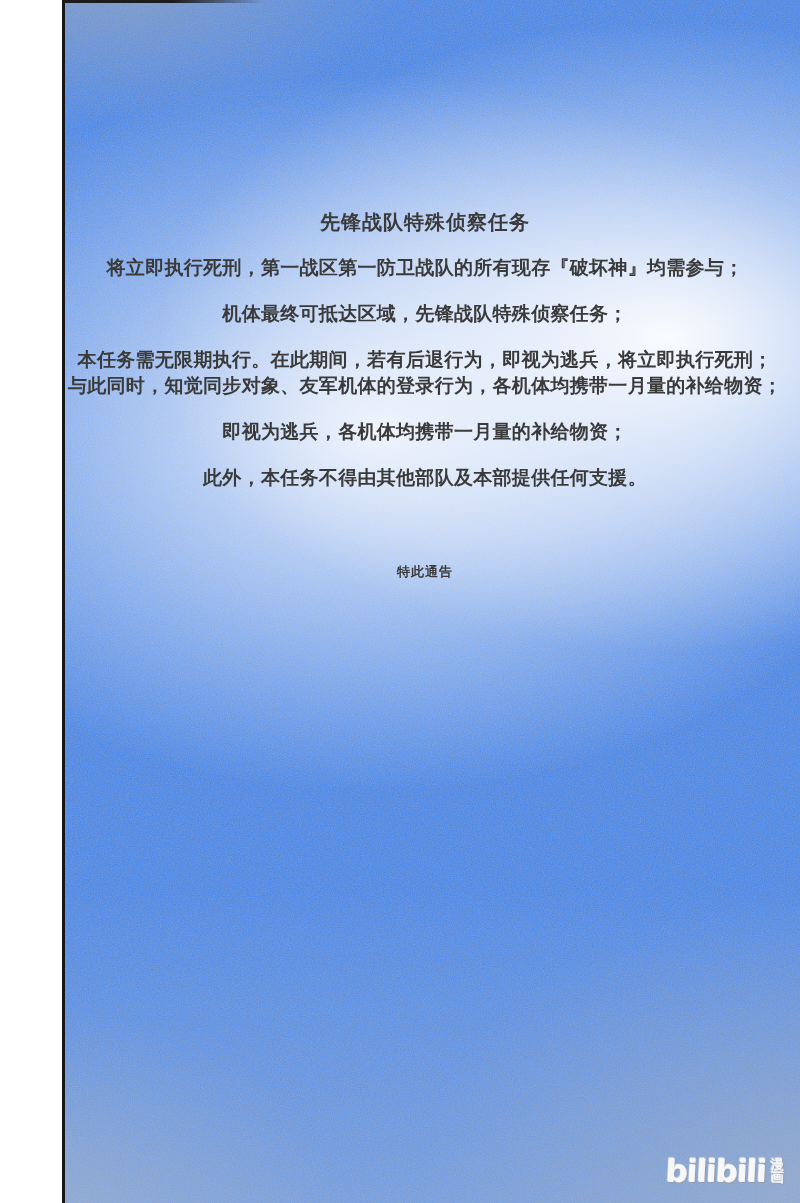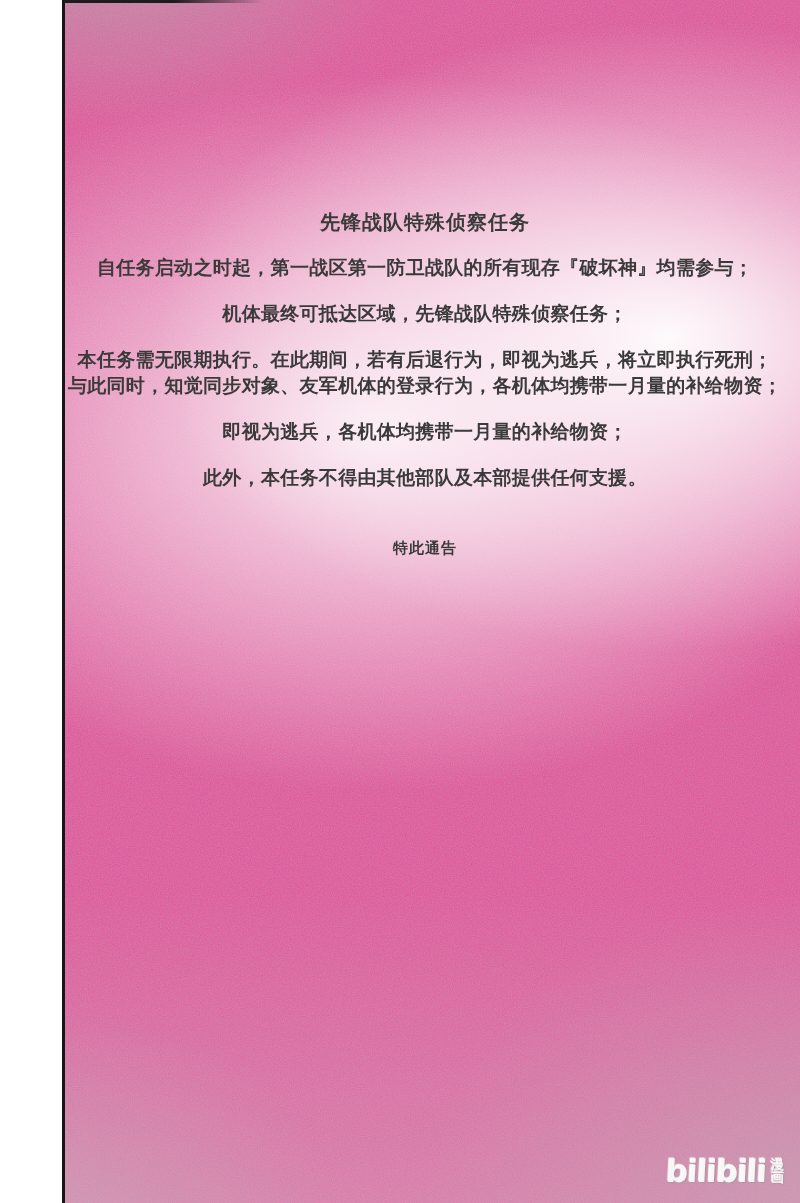--- a/index.html
+++ b/index.html
@@ -37,21 +37,21 @@
     left: 64px; top: 0;
     width: 200px; height: 3px;
     background: linear-gradient(to right, #1c1c1c 55%, rgba(28,28,28,0));
     z-index: 5;
   }
   
   .panel {
     position: absolute;
     left: 65px; top: 0;
     width: 735px; height: 1203px;
-    background: #ec4899;
+    background: #3b82f6;
     overflow: hidden;
   }
   .panel svg.noise {
     position: absolute;
     left: 0; top: 0;
     display: block;
   }
   
   .panel .shade {
     position: absolute;
@@ -84,22 +84,22 @@
   .notice .para { margin: 0 0 20px 0; }
   .notice-title {
     font-size: 20px;
     line-height: 26px;
     font-weight: 700;
     letter-spacing: 1px;
     margin: 0 0 20px 0;
     white-space: nowrap;
   }
   .notice-closing {
-    margin-top: 44px;
-    font-size: 15px;
+    margin-top: 68px;
+    font-size: 13px;
     line-height: 26px;
     font-weight: 600;
     letter-spacing: 1px;
   }
   
   .watermark {
     position: absolute;
     right: 16px; bottom: 14px;
     display: flex;
     align-items: center;
@@ -154,21 +154,21 @@
       </filter>
       <rect width="100%" height="100%" filter="url(#grain)"></rect>
     </svg>
 
     <div class="shade"></div>
 
     <div class="notice">
       <div class="notice-title">先锋战队特殊侦察任务</div>
 
       <div class="para">
-        <div class="line">自任务启动之时起，第一战区第一防卫战队的所有现存『破坏神』均需参与；</div>
+        <div class="line">将立即执行死刑，第一战区第一防卫战队的所有现存『破坏神』均需参与；</div>
       </div>
 
       <div class="para">
         <div class="line">机体最终可抵达区域，先锋战队特殊侦察任务；</div>
       </div>
 
       <div class="para">
         <div class="line">本任务需无限期执行。在此期间，若有后退行为，即视为逃兵，将立即执行死刑；</div>
         <div class="line">与此同时，知觉同步对象、友军机体的登录行为，各机体均携带一月量的补给物资；</div>
       </div>

